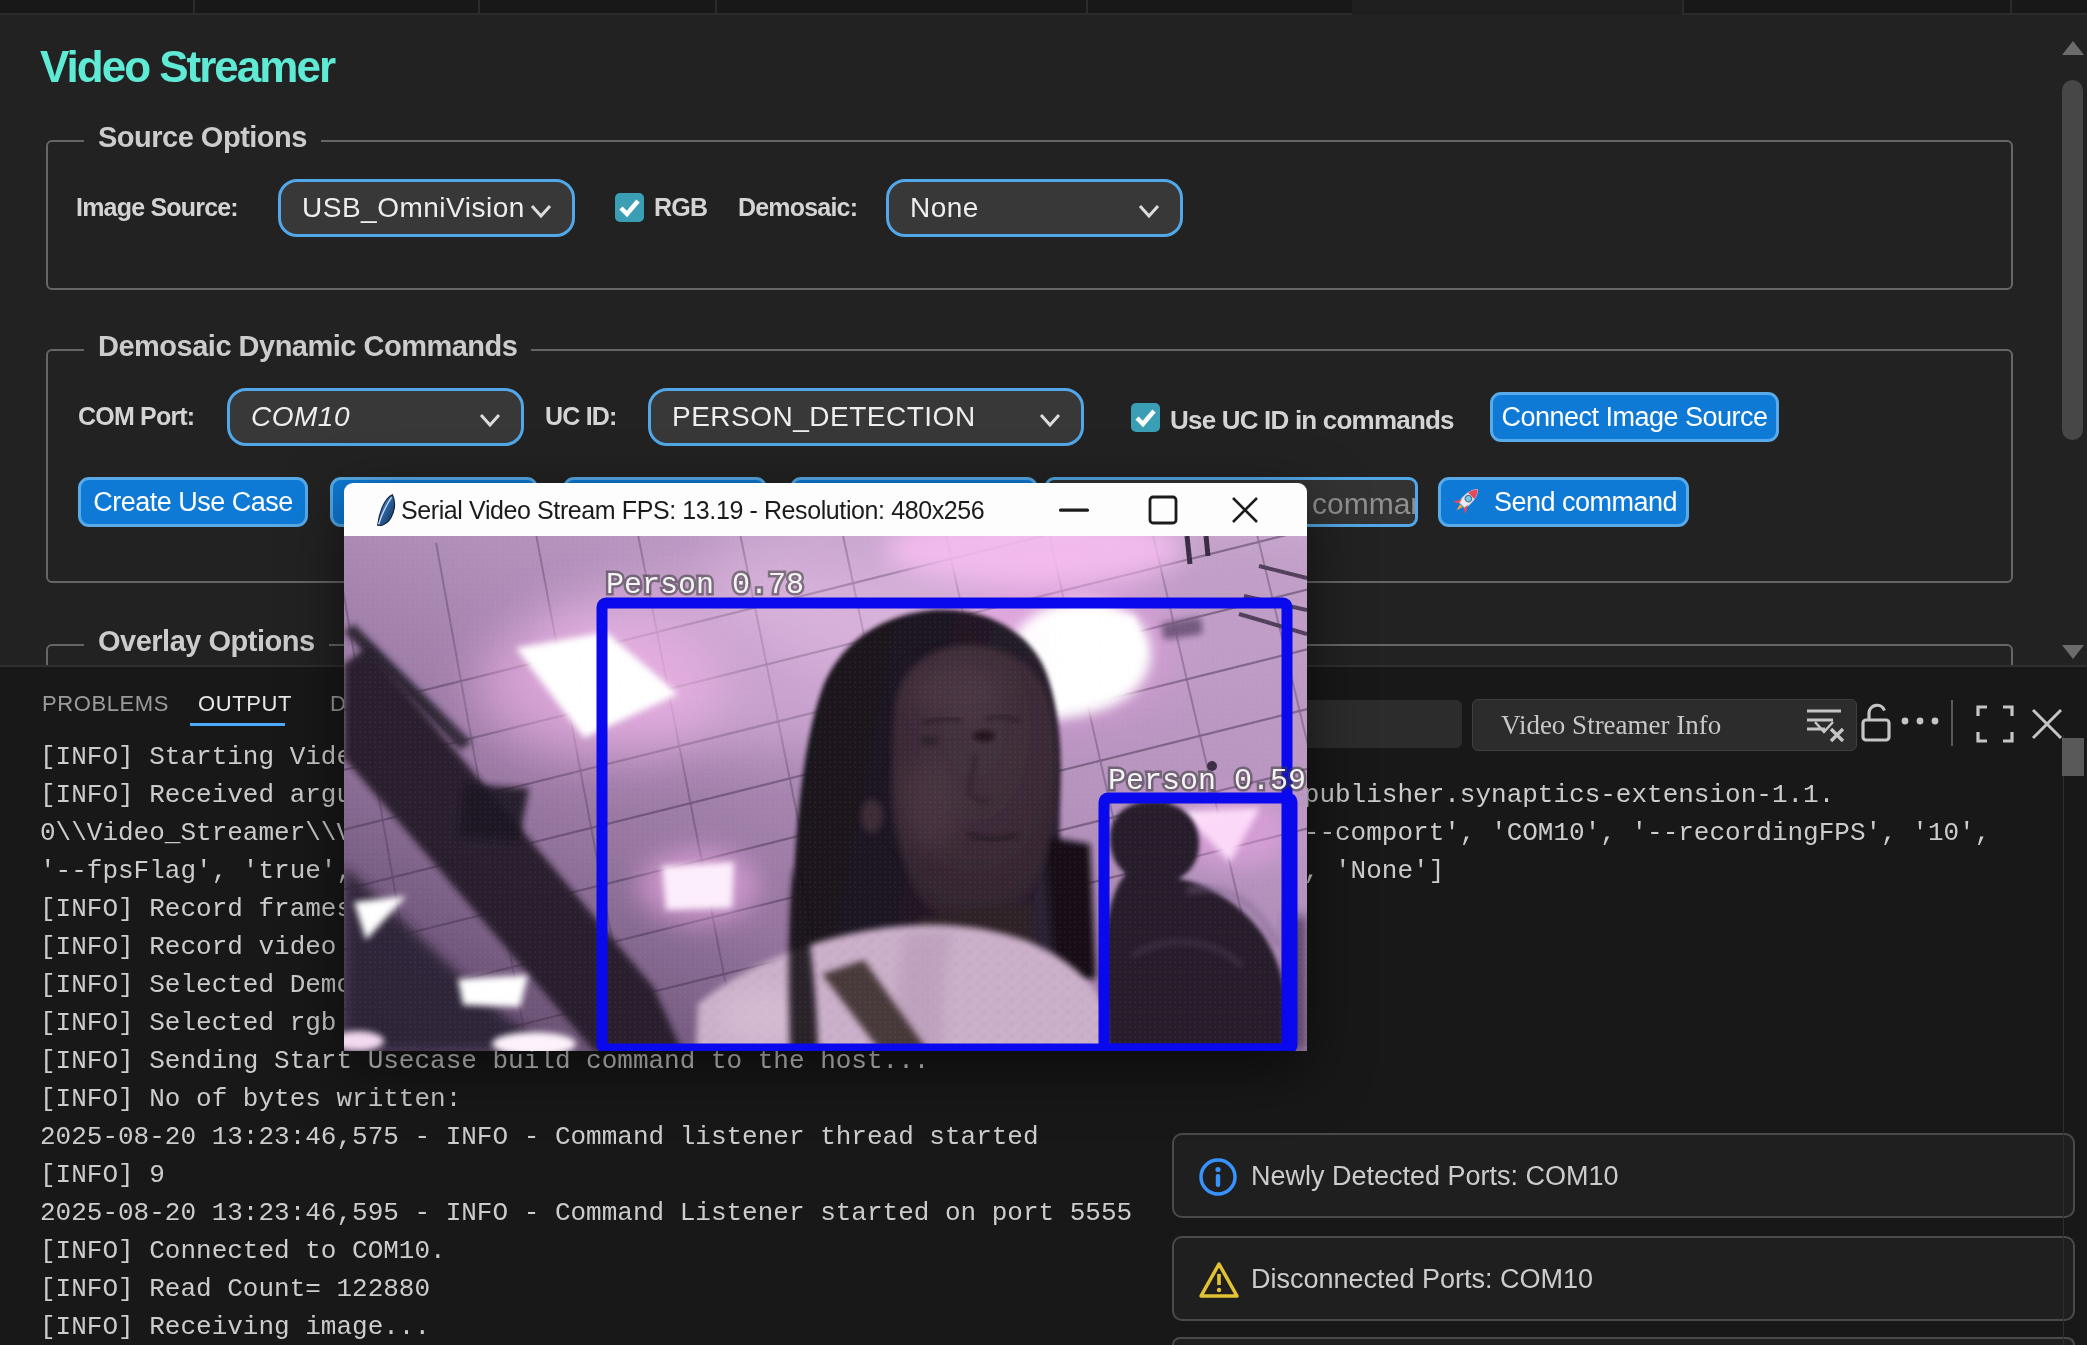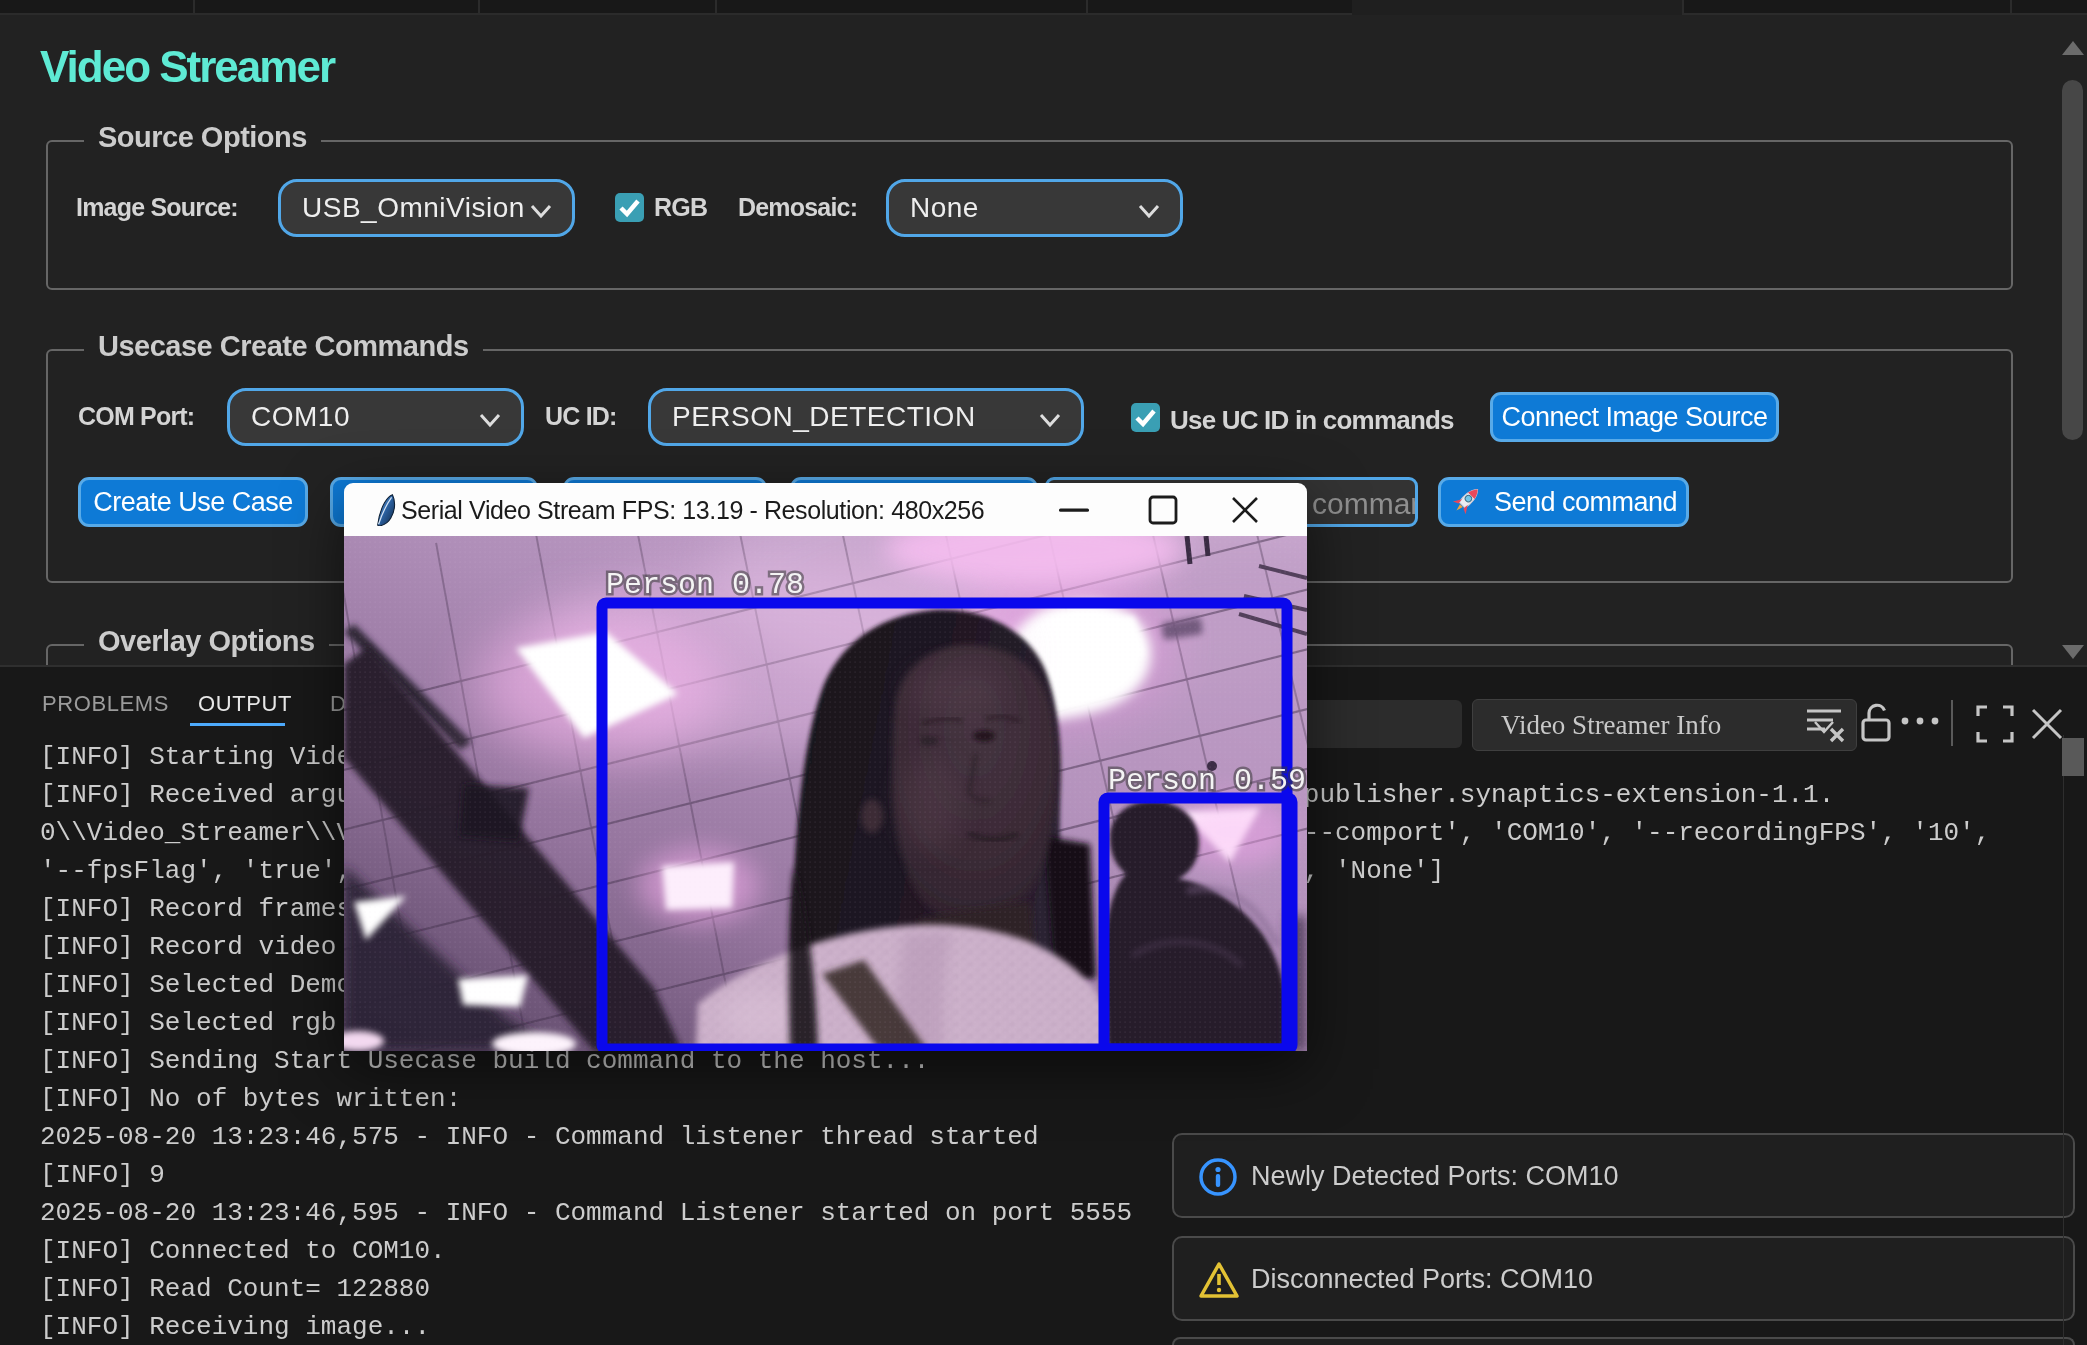--- a/index.html
+++ b/index.html
@@ -72,24 +72,24 @@
 <div class="cbx" style="left:615px; top:193px;"><svg width="29" height="29" viewBox="0 0 29 29">
       <path d="M6 15 L12 21 L23 8" stroke="#ffffff" stroke-width="4.5" fill="none"></path>
     </svg></div>
 <div class="flabel" style="left:654px; top:193px;">RGB</div>
 <div class="flabel" style="left:738px; top:193px;">Demosaic:</div>
 <div class="sel" style="left:886px; top:179px; width:297px;">None<svg class="chev" width="30" height="30" viewBox="0 0 30 30">
       <path d="M6 10 L15 20 L24 10" stroke="#dddddd" stroke-width="3" fill="none"></path>
     </svg></div>
 
 <div class="fset" style="top:349px; height:234px;">
-  <div class="legend">Usecase Create Commands</div>
+  <div class="legend">Demosaic Dynamic Commands</div>
 </div>
 <div class="flabel" style="left:78px; top:402px;">COM Port:</div>
-<div class="sel" style="left:227px; top:388px; width:297px;">COM10<svg class="chev" width="30" height="30" viewBox="0 0 30 30">
+<div class="sel" style="left:227px; top:388px; width:297px;font-style:italic;">COM10<svg class="chev" width="30" height="30" viewBox="0 0 30 30">
       <path d="M6 10 L15 20 L24 10" stroke="#dddddd" stroke-width="3" fill="none"></path>
     </svg></div>
 <div class="flabel" style="left:545px; top:402px;">UC ID:</div>
 <div class="sel" style="left:648px; top:388px; width:436px;">PERSON_DETECTION<svg class="chev" width="30" height="30" viewBox="0 0 30 30">
       <path d="M6 10 L15 20 L24 10" stroke="#dddddd" stroke-width="3" fill="none"></path>
     </svg></div>
 <div class="cbx" style="left:1131px; top:403px;"><svg width="29" height="29" viewBox="0 0 29 29">
       <path d="M6 15 L12 21 L23 8" stroke="#ffffff" stroke-width="4.5" fill="none"></path>
     </svg></div>
 <div class="flabel" style="left:1170px; top:405px; font-size:26px;">Use UC ID in commands</div>

